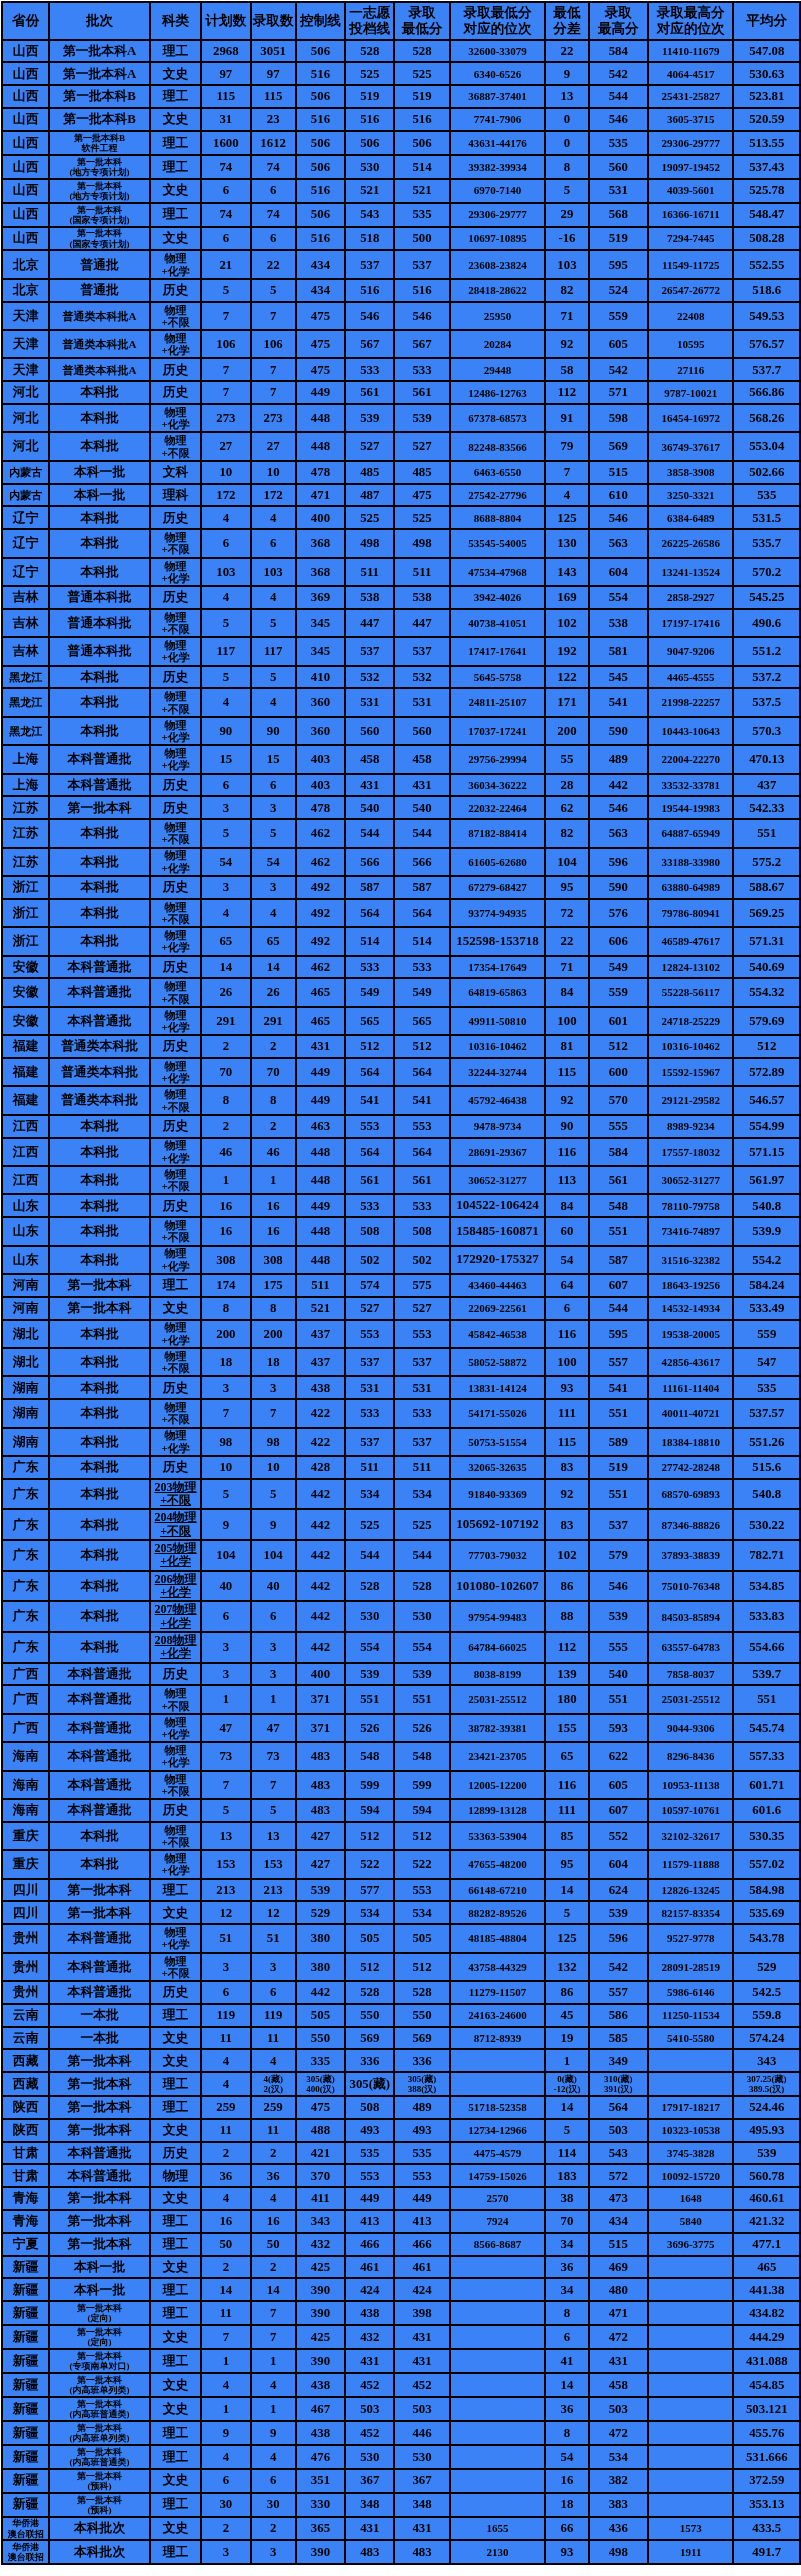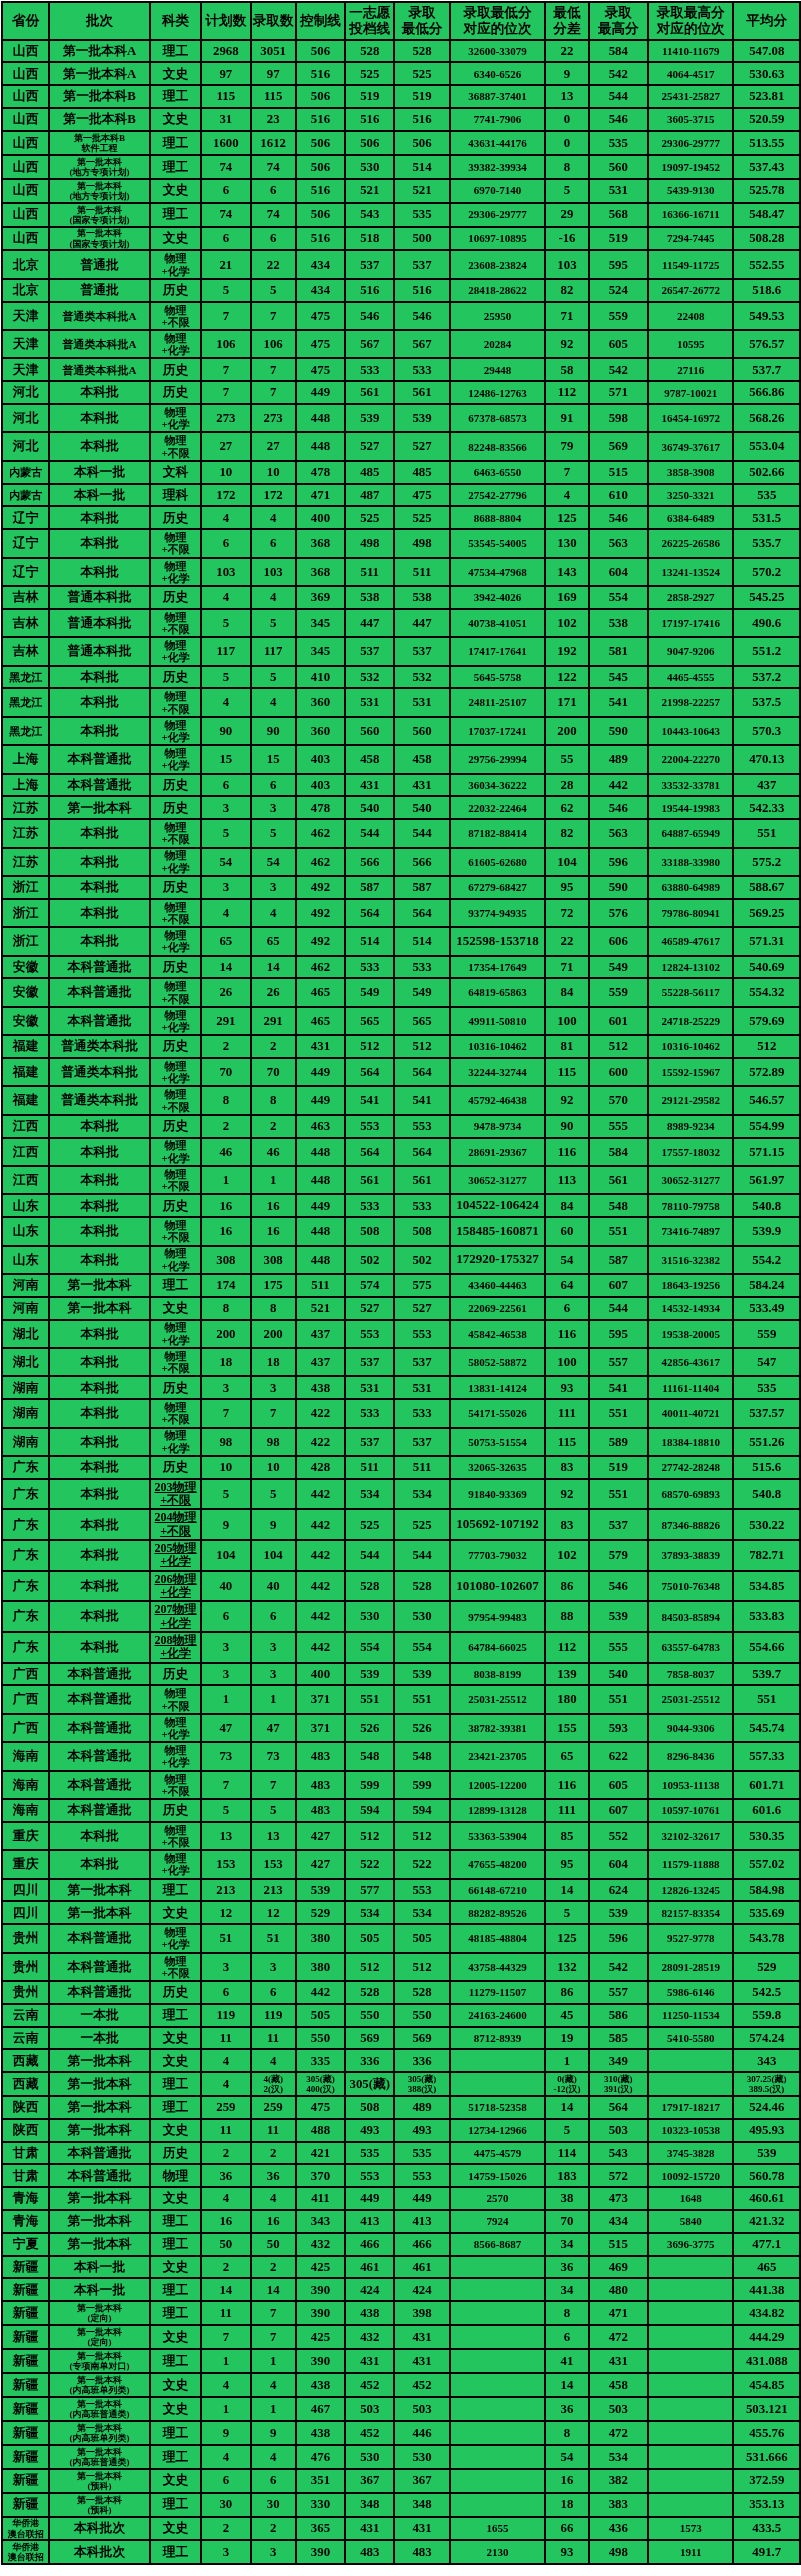--- a/index.html
+++ b/index.html
@@ -7,21 +7,21 @@
     width:802px;
     color:#000;
     font-family:"Liberation Serif","DejaVu Serif",serif;
     font-weight:bold;
   }
   table.score-table{
     border-collapse:collapse;
     table-layout:fixed;
     width:800px;
     margin:0.9px auto 0 auto;
-    background:#22c55e;
+    background:#3b82f6;
   }
   .score-table th,.score-table td{
     border:2.6px solid #000;
     text-align:center;
     vertical-align:middle;
     padding:0.9px 0;
     white-space:pre-line;
     word-break:keep-all;
     line-height:1.12;
     overflow:hidden;
@@ -200,21 +200,21 @@
 (地方专项计划)</td>
         <td>文史</td>
         <td>6</td>
         <td>6</td>
         <td>516</td>
         <td>521</td>
         <td>521</td>
         <td class="rank">6970-7140</td>
         <td>5</td>
         <td>531</td>
-        <td class="rank">5439-9130</td>
+        <td class="rank">4039-5601</td>
         <td>525.78</td>
       </tr>
       <tr>
         <td>山西</td>
         <td class="sz-s">第一批本科
 (国家专项计划)</td>
         <td>理工</td>
         <td>74</td>
         <td>74</td>
         <td>506</td>

